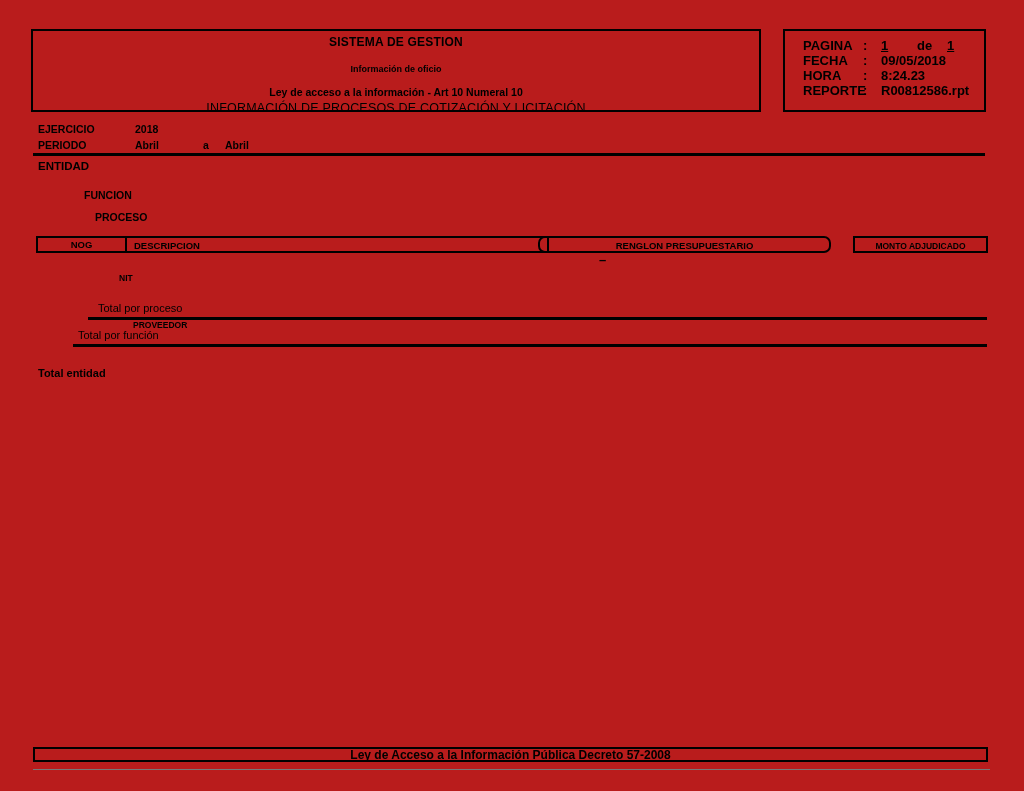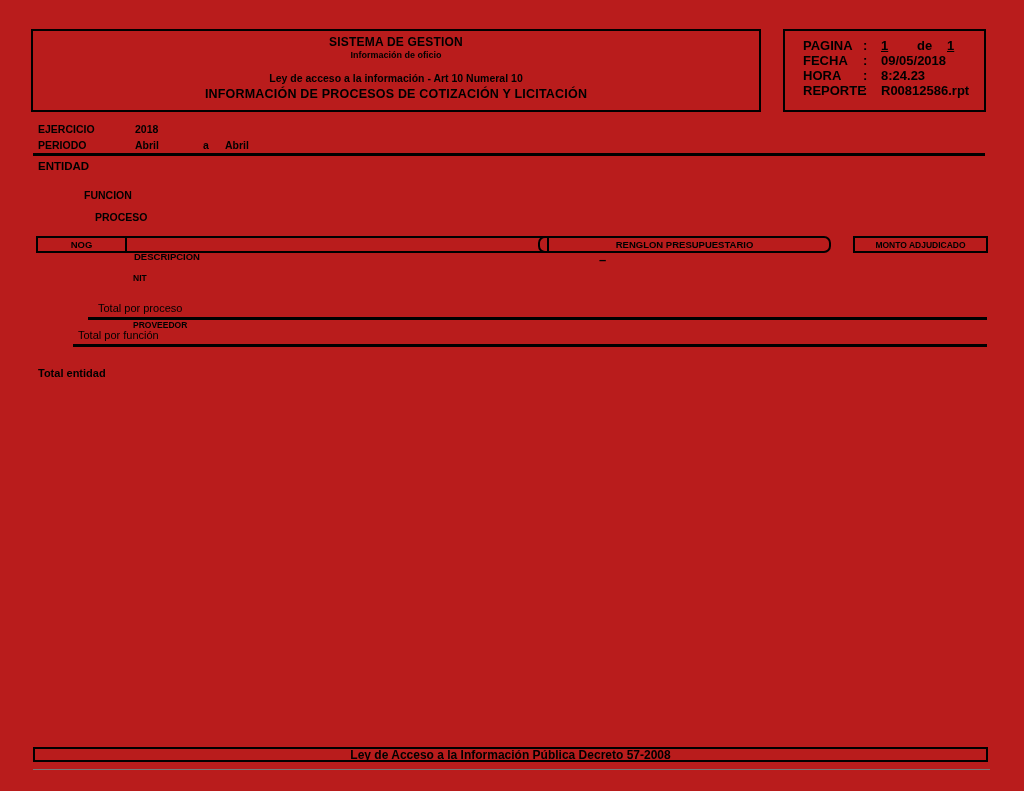--- a/index.html
+++ b/index.html
@@ -14,23 +14,23 @@
   }
   .abs { position: absolute; }
 
   
   #header-box {
     left: 31px; top: 29px; width: 730px; height: 83px;
     border: 2px solid #000; box-sizing: border-box;
     text-align: center;
   }
   .h-title   { font-size: 12px;   font-weight: bold; margin-top: 4px;  letter-spacing: .2px; }
-  .h-sub1    { font-size: 9px;    font-weight: bold; margin-top: 1px; }
+  .h-sub1    { font-size: 9px;    font-weight: bold; margin-top: 15px; }
   .h-sub2    { font-size: 10.5px; font-weight: bold; margin-top: 12px; }
-  .h-sub3    { font-size: 12.5px; font-weight: bold; margin-top: 3px; letter-spacing: .2px; }
+  .h-sub3    { font-size: 12.5px; font-weight: normal; margin-top: 3px; letter-spacing: .2px; }
 
   
   #info-box {
     left: 783px; top: 29px; width: 203px; height: 83px;
     border: 2px solid #000; box-sizing: border-box;
     padding: 7px 0 0 18px;
     font-size: 13px; font-weight: bold;
   }
   .irow { display: flex; line-height: 15px; white-space: nowrap; }
   .ilbl { width: 60px; }
@@ -51,33 +51,33 @@
   
   #entidad-label { left: 38px; top: 160px; font-size: 11.5px; font-weight: bold; }
   #funcion-label { left: 68px; top: 189px; font-size: 10.5px; font-weight: bold; padding-left: 16px; }
   #proceso-label { left: 95px; top: 211px; font-size: 10.5px; font-weight: bold; }
 
   
   .thbox {
     top: 236px; height: 17px;
     border: 2px solid #000; box-sizing: border-box;
     font-size: 9.5px; font-weight: bold;
-    display: flex; align-items: center;
+    display: flex; align-items: flex-end;
   }
   #th-left { left: 36px; width: 513px; }
   .th-nog  { width: 89px; border-right: 2px solid #000; text-align: center; height: 100%;
              display: flex; align-items: center; justify-content: center; box-sizing: border-box; }
   .th-desc { flex: 1; padding-left: 7px; margin-top: 24px; }
   #th-renglon { left: 538px; width: 293px; justify-content: center; border-radius: 7px; }
   #th-monto   { left: 853px; width: 135px; justify-content: center; font-size: 8.5px; }
 
   #empty-dash { left: 599px; top: 252px; font-size: 13px; font-weight: bold; }
 
   
-  #nit-label       { left: 133px; top: 273px; font-size: 8.5px; font-weight: bold; }
+  #nit-label       { left: 119px; top: 273px; font-size: 8.5px; font-weight: bold; }
   #proveedor-label { left: 133px; top: 288px; font-size: 8.5px; font-weight: bold; margin-top: 32px; }
 
   
   #total-proceso { left: 98px; top: 302px; font-size: 11px; }
   #line-proceso  { left: 88px; top: 317px; width: 899px; height: 3px; background: #000; }
   #total-funcion { left: 78px; top: 329px; font-size: 11px; }
   #line-funcion  { left: 73px; top: 344px; width: 914px; height: 3px; background: #000; }
   #total-entidad { left: 38px; top: 367px; font-size: 11px; font-weight: bold; }
 
   

